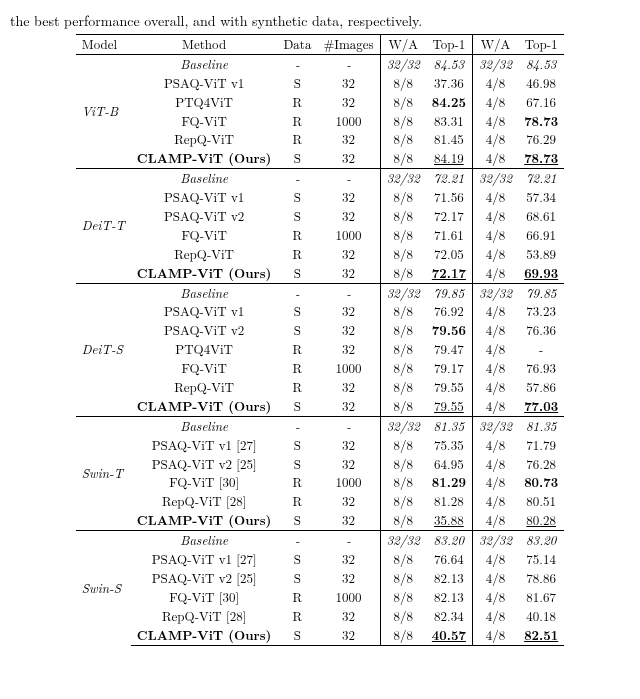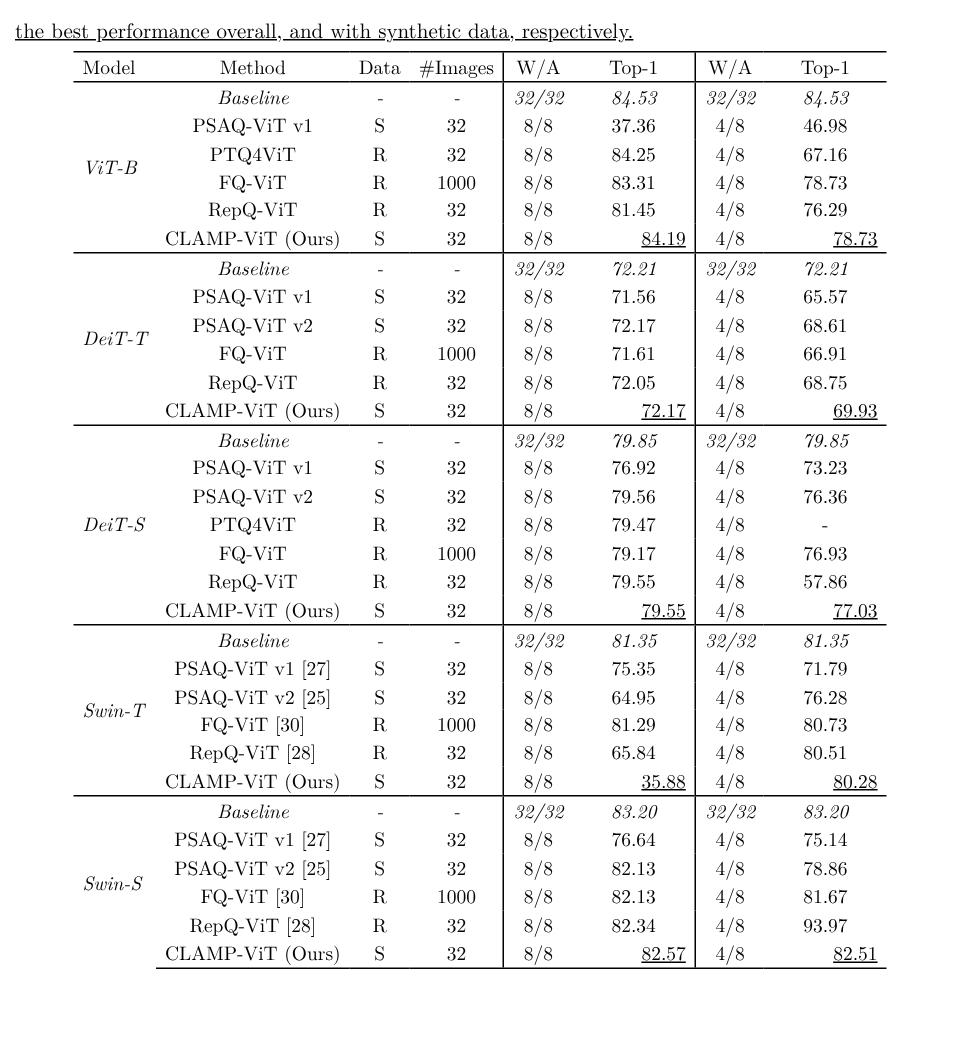--- a/index.html
+++ b/index.html
@@ -8,43 +8,42 @@
     color: #000;
     background: #fff;
     margin: 0;
     padding: 10px;
     width: 640px;
     box-sizing: border-box;
   }
   .caption {
     font-size: 14px;
     margin-bottom: 4px;
-    text-decoration: underline;
   }
   table {
     border-collapse: collapse;
     margin: 0 auto;
     font-size: 13px;
   }
   td, th {
     padding: 1px 6px;
     text-align: center;
     vertical-align: middle;
     line-height: 1.3;
   }
   th {
     font-weight: normal;
   }
   .left { text-align: left; }
   .row-top-thin td, .row-top-thin th { border-top: 0.5px solid #000; font-style: italic; }
   .row-top-thick th, .row-top-thick td { border-top: 1.5px solid #000; }
   .row-bot-thick td, .row-bot-thick th { border-bottom: 1.5px solid #000; }
   .vline-l { border-left: 0.5px solid #000; }
-  .bold { font-weight: normal; }
-  .underline { text-decoration: underline; margin-left: 40px; }
+  .bold { font-weight: bold; }
+  .underline { text-decoration: underline; }
   .model-cell {
     
   }
 </style>
 </head>
 <body>
 
 <div class="caption">the best performance overall, and with synthetic data, respectively.</div>
 
 <table>
@@ -126,21 +125,21 @@
         <td class="vline-l">32/32</td>
         <td><span>72.21</span></td>
       </tr>
       <tr>
         <td>PSAQ-ViT v1</td>
         <td>S</td>
         <td>32</td>
         <td class="vline-l">8/8</td>
         <td><span>71.56</span></td>
         <td class="vline-l">4/8</td>
-        <td><span>65.57</span></td>
+        <td><span>57.34</span></td>
       </tr>
       <tr>
         <td>PSAQ-ViT v2</td>
         <td>S</td>
         <td>32</td>
         <td class="vline-l">8/8</td>
         <td><span>72.17</span></td>
         <td class="vline-l">4/8</td>
         <td><span>68.61</span></td>
       </tr>
@@ -153,21 +152,21 @@
         <td class="vline-l">4/8</td>
         <td><span>66.91</span></td>
       </tr>
       <tr>
         <td>RepQ-ViT</td>
         <td>R</td>
         <td>32</td>
         <td class="vline-l">8/8</td>
         <td><span>72.05</span></td>
         <td class="vline-l">4/8</td>
-        <td><span>68.75</span></td>
+        <td><span>53.89</span></td>
       </tr>
       <tr>
         <td class="bold">CLAMP-ViT (Ours)</td>
         <td>S</td>
         <td>32</td>
         <td class="vline-l">8/8</td>
         <td><span class="bold underline">72.17</span></td>
         <td class="vline-l">4/8</td>
         <td><span class="bold underline">69.93</span></td>
       </tr>
@@ -270,21 +269,21 @@
         <td class="vline-l">8/8</td>
         <td><span class="bold">81.29</span></td>
         <td class="vline-l">4/8</td>
         <td><span class="bold">80.73</span></td>
       </tr>
       <tr>
         <td>RepQ-ViT [28]</td>
         <td>R</td>
         <td>32</td>
         <td class="vline-l">8/8</td>
-        <td><span>65.84</span></td>
+        <td><span>81.28</span></td>
         <td class="vline-l">4/8</td>
         <td><span>80.51</span></td>
       </tr>
       <tr>
         <td class="bold">CLAMP-ViT (Ours)</td>
         <td>S</td>
         <td>32</td>
         <td class="vline-l">8/8</td>
         <td><span class="underline">35.88</span></td>
         <td class="vline-l">4/8</td>
@@ -327,25 +326,25 @@
         <td class="vline-l">4/8</td>
         <td><span>81.67</span></td>
       </tr>
       <tr>
         <td>RepQ-ViT [28]</td>
         <td>R</td>
         <td>32</td>
         <td class="vline-l">8/8</td>
         <td><span>82.34</span></td>
         <td class="vline-l">4/8</td>
-        <td><span>93.97</span></td>
+        <td><span>40.18</span></td>
       </tr>
       <tr class="row-bot-thick">
         <td class="bold">CLAMP-ViT (Ours)</td>
         <td>S</td>
         <td>32</td>
         <td class="vline-l">8/8</td>
-        <td><span class="bold underline">82.57</span></td>
+        <td><span class="bold underline">40.57</span></td>
         <td class="vline-l">4/8</td>
         <td><span class="bold underline">82.51</span></td>
       </tr>
     </tbody>
 </table>
 
 </body></html>

